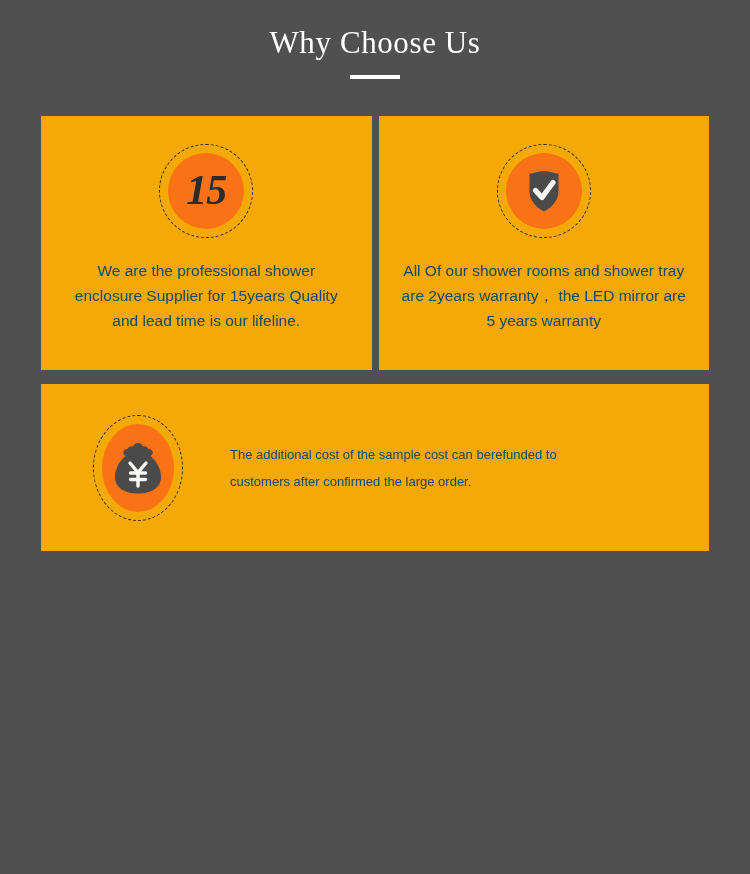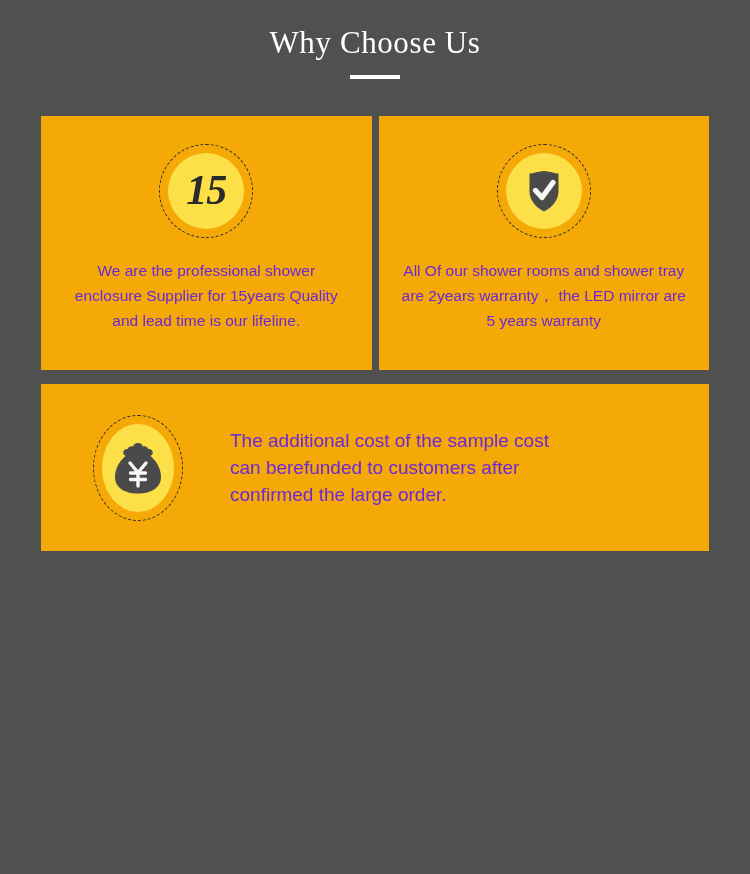--- a/index.html
+++ b/index.html
@@ -83,21 +83,21 @@
     margin: 0 auto;
     display: flex;
     align-items: center;
     justify-content: center;
     box-sizing: border-box;
   }
   .badge-inner {
     width: 76px;
     height: 76px;
     border-radius: 50%;
-    background: #fde047;
+    background: #f97316;
     display: flex;
     align-items: center;
     justify-content: center;
   }
   .badge.oval {
     width: 90px;
     height: 106px;
     border-radius: 50%;
     margin: 0;
     flex: 0 0 auto;
@@ -119,25 +119,25 @@
     padding-bottom: 3px;
   }
 
   .glyph-svg { display: block; }
 
   
   .card-text {
     margin: 20px 0 0 0;
     font-size: 15.5px;
     line-height: 25px;
-    color: #6d28d9;
+    color: #0c4a6e;
   }
   .card.full .card-text {
     margin: 0 0 0 47px;
-    font-size: 19px;
+    font-size: 13px;
     line-height: 27px;
     max-width: 340px;
   }
 </style>
 </head>
 <body>
 
 <div class="page">
 
   <div class="header">

